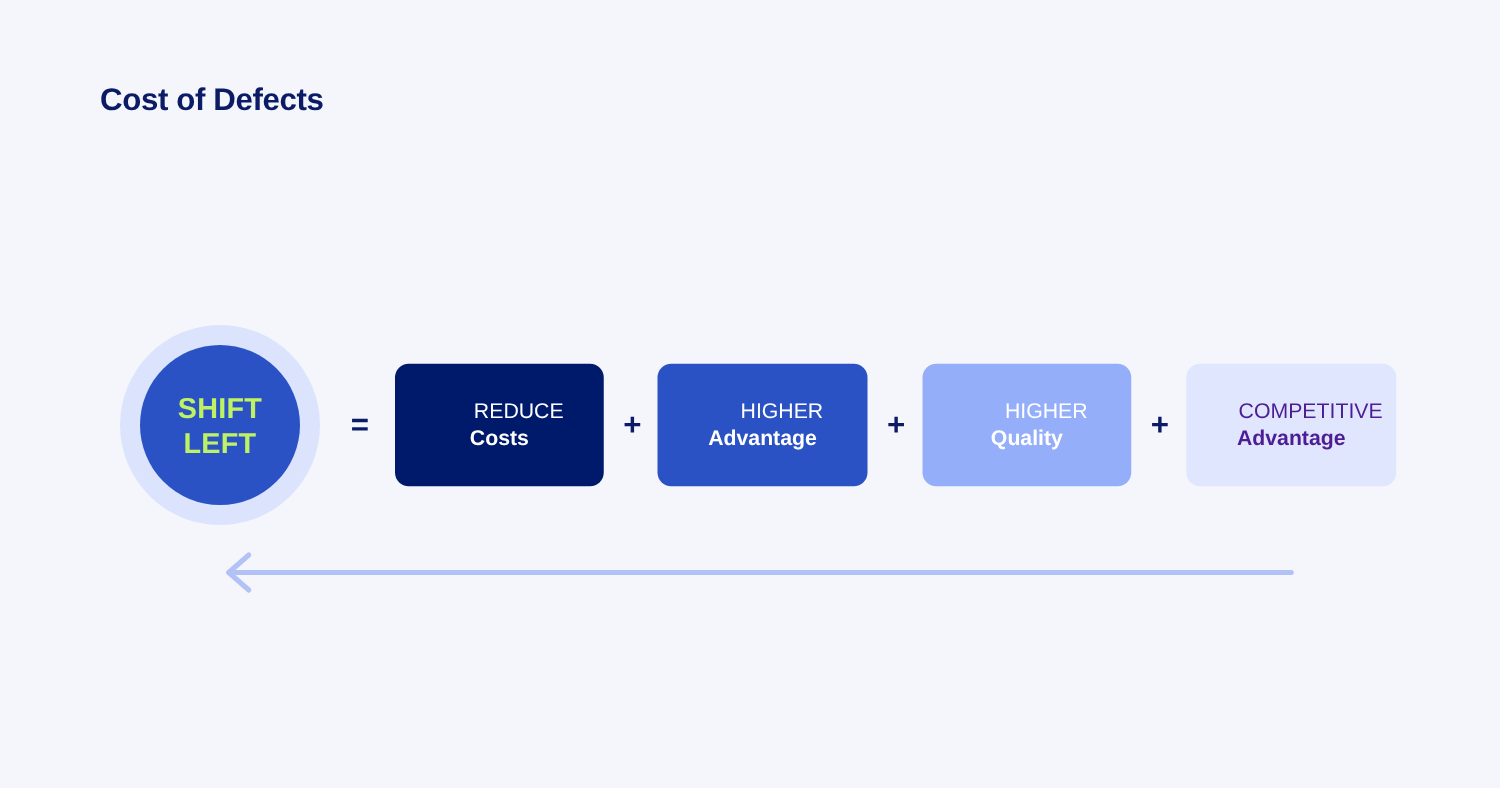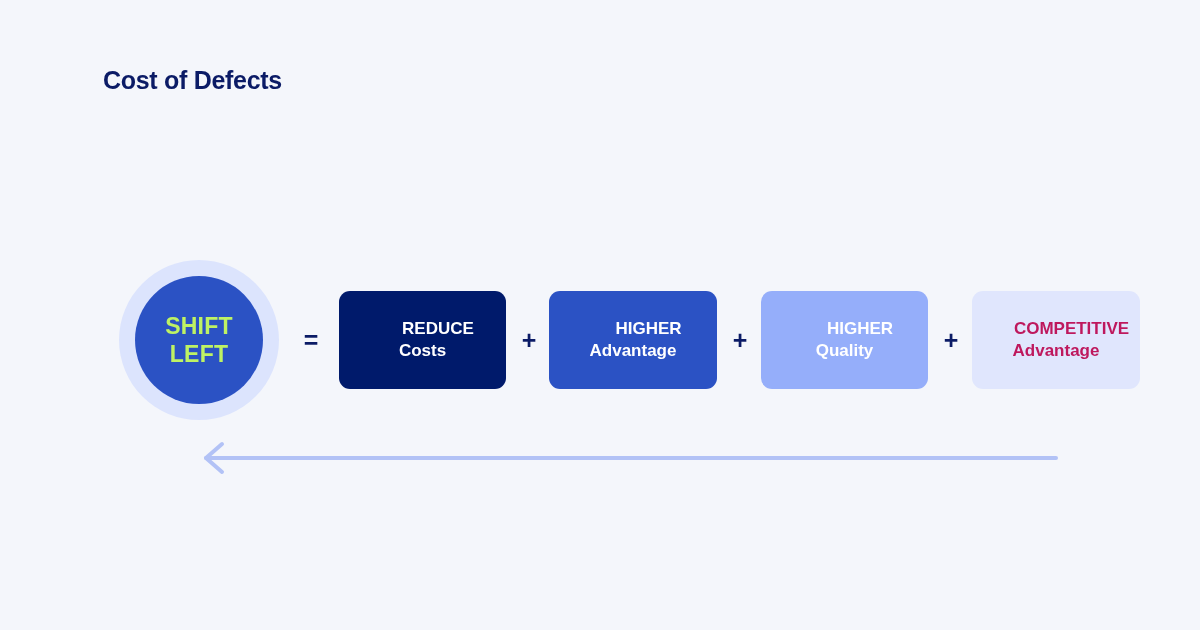--- a/index.html
+++ b/index.html
@@ -12,21 +12,20 @@
     background: #f4f6fb;
     font-family: "Liberation Sans", sans-serif;
     overflow: hidden;
     position: relative;
   }
 
   #canvas {
     position: relative;
     width: 968px;
     height: 630px;
-    margin-left: 23px;
   }
 
   
   #page-title {
     position: absolute;
     left: 80px;
     top: 66px;
     font-size: 25px;
     font-weight: bold;
     color: #0b1b66;
@@ -97,21 +96,21 @@
     height: 98px;
     border-radius: 11px;
     display: flex;
     flex-direction: column;
     align-items: center;
     justify-content: center;
     text-align: center;
     line-height: 1.28;
     font-size: 17px;
   }
-  .benefit-box .line-top { font-weight: bold; padding-left: 31px; }
+  .benefit-box .line-top { font-weight: normal; padding-left: 31px; }
   .benefit-box .line-bottom { font-weight: bold; text-align: center; }
 
   #benefit-box-0 { left: 316px; width: 167px; }
   #benefit-box-1 { left: 526px; width: 168px; }
   #benefit-box-2 { left: 738px; width: 167px; }
   #benefit-box-3 { left: 949px; width: 168px; }
 
   
   #timeline-arrow {
     position: absolute;
@@ -150,21 +149,21 @@
     <div class="benefit-box" id="benefit-box-1" style="background: rgb(43, 82, 196); color: rgb(255, 255, 255);">
       <span class="line-top">HIGHER</span>
       <span class="line-bottom">Advantage</span>
     </div>
 
     <div class="benefit-box" id="benefit-box-2" style="background: rgb(149, 174, 250); color: rgb(255, 255, 255);">
       <span class="line-top">HIGHER</span>
       <span class="line-bottom">Quality</span>
     </div>
 
-    <div class="benefit-box" id="benefit-box-3" style="background: rgb(224, 230, 253); color: #be185d;">
+    <div class="benefit-box" id="benefit-box-3" style="background: rgb(224, 230, 253); color: #4c1d95;">
       <span class="line-top">COMPETITIVE</span>
       <span class="line-bottom">Advantage</span>
     </div>
 
   </div>
 
   <div id="timeline-arrow">
     <svg width="870" height="36" viewBox="0 0 870 36">
       <g id="arrow-group" fill="none" stroke-width="4" stroke-linecap="round" stroke-linejoin="round" stroke="#b2c2f6">
         <line id="arrow-shaft" x1="13" y1="18" x2="863" y2="18"></line>

